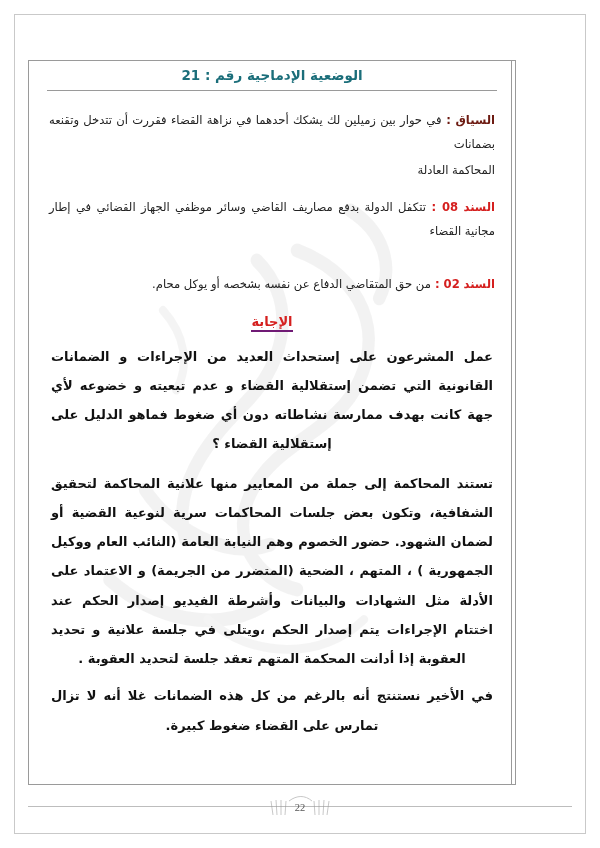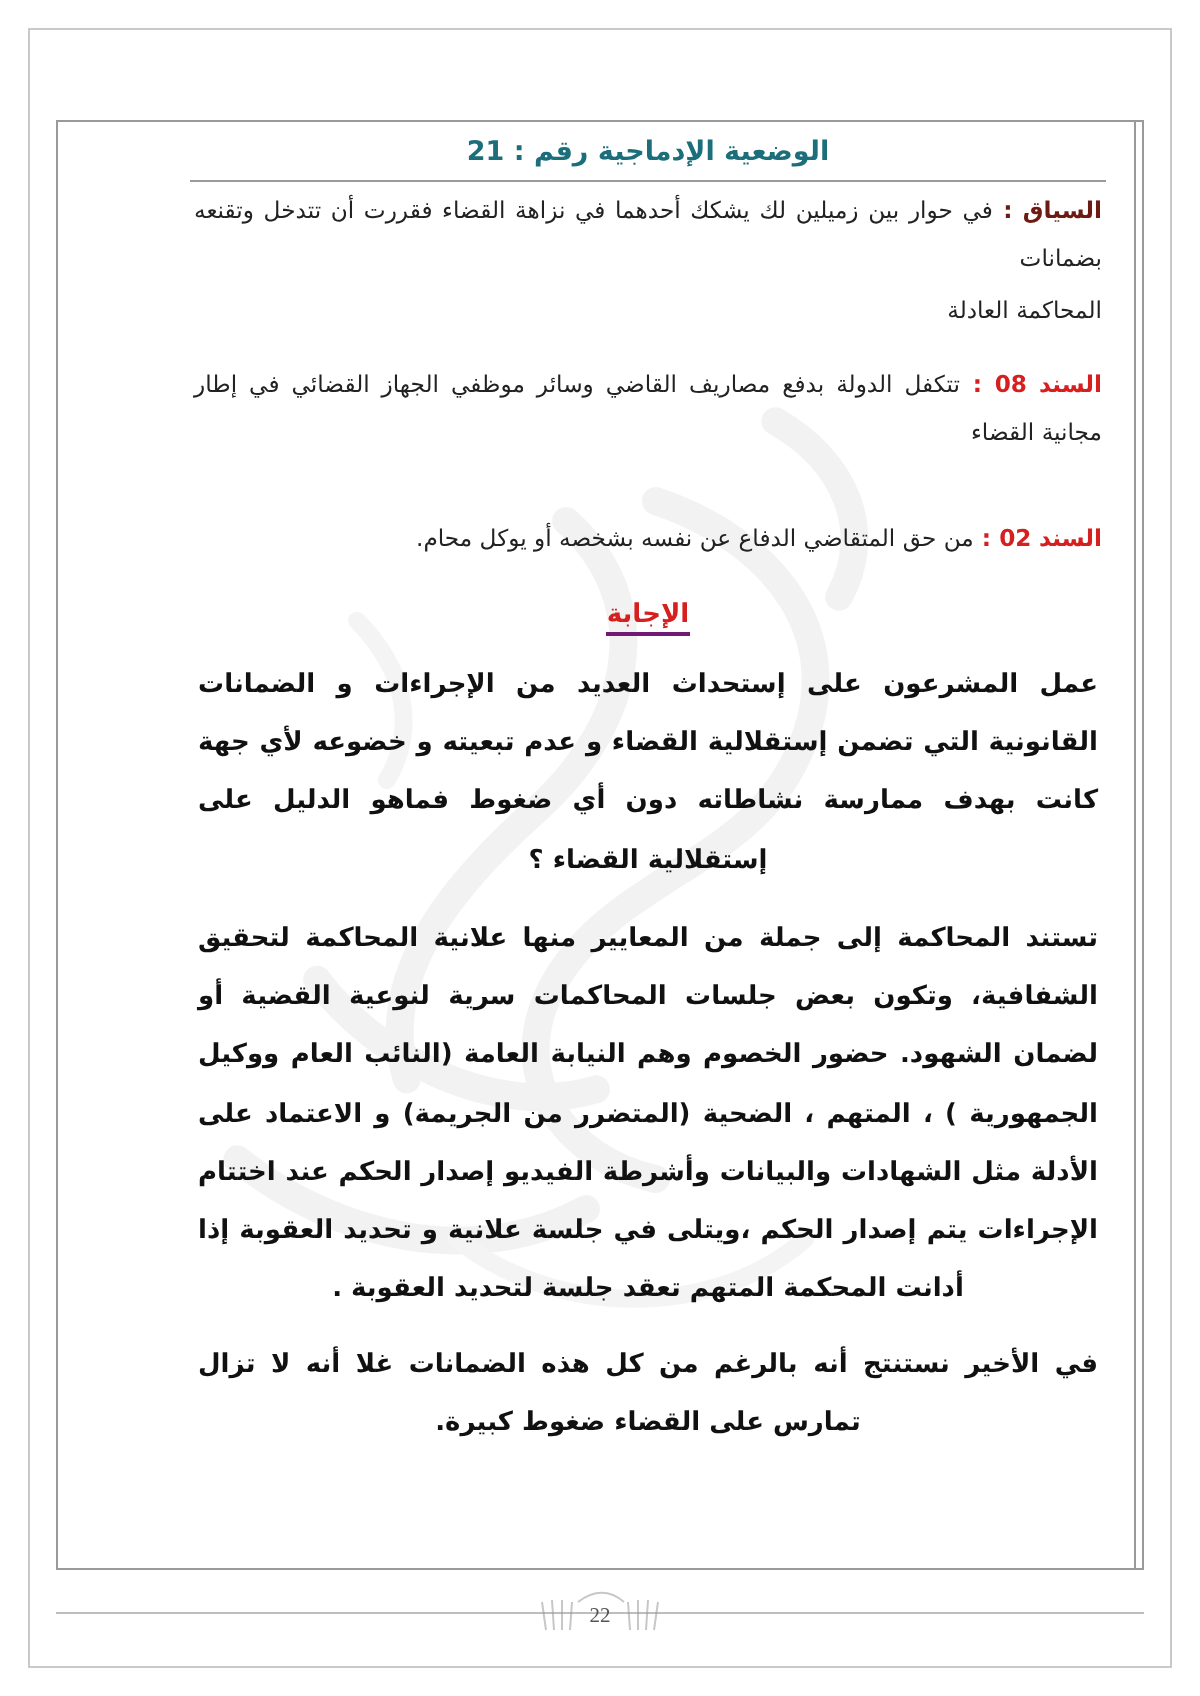--- a/index.html
+++ b/index.html
@@ -33,27 +33,26 @@
     border: 1px solid #c9c9c9;
     box-sizing: border-box;
     pointer-events: none;
   }
 
   
   .content-box {
     position: absolute;
     left: 28px;
     top: 60px;
-    width: 544px;
+    width: 488px;
     height: 725px;
     border: 1px solid #9a9a9a;
     box-sizing: border-box;
     background: transparent;
     overflow: hidden;
-    padding-left: 48px;
   }
   
   .content-box::after {
     content: "";
     position: absolute;
     top: 0;
     bottom: 0;
     right: 3px;
     width: 1px;
     background: #9a9a9a;
@@ -114,21 +113,21 @@
   .lbl-dark {
     color: #6d1b12;
     font-weight: bold;
   }
   .lbl-red {
     color: #d5201f;
     font-weight: bold;
   }
 
   .block-context {
-    margin-top: 3px;
+    margin-top: 18px;
   }
   .block-context .line2 {
     display: block;
     text-align: right;
     margin-top: 2px;
   }
 
   .block-sanad {
     margin-top: 14px;
   }

